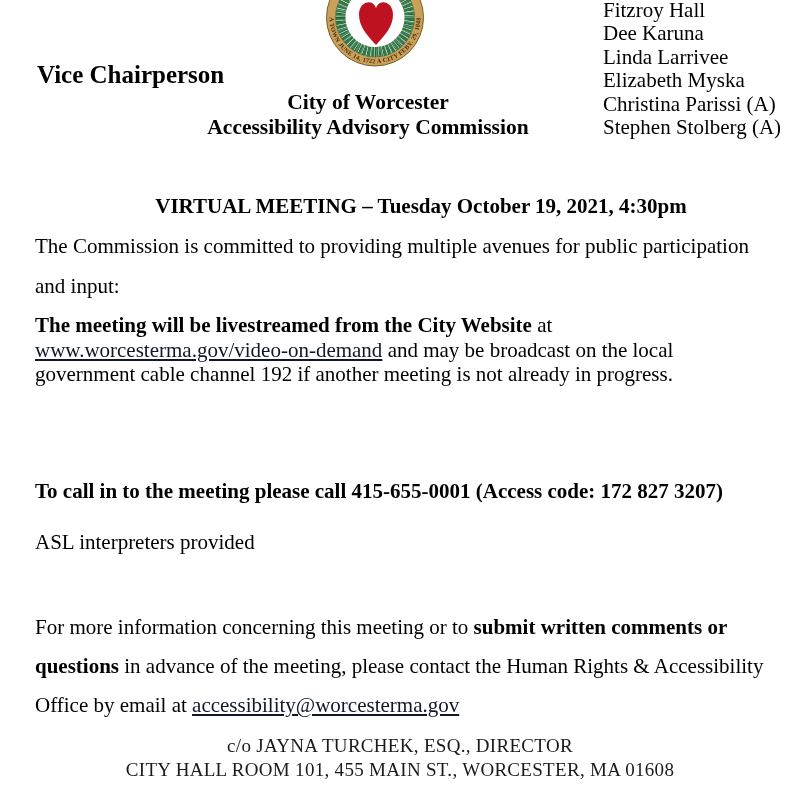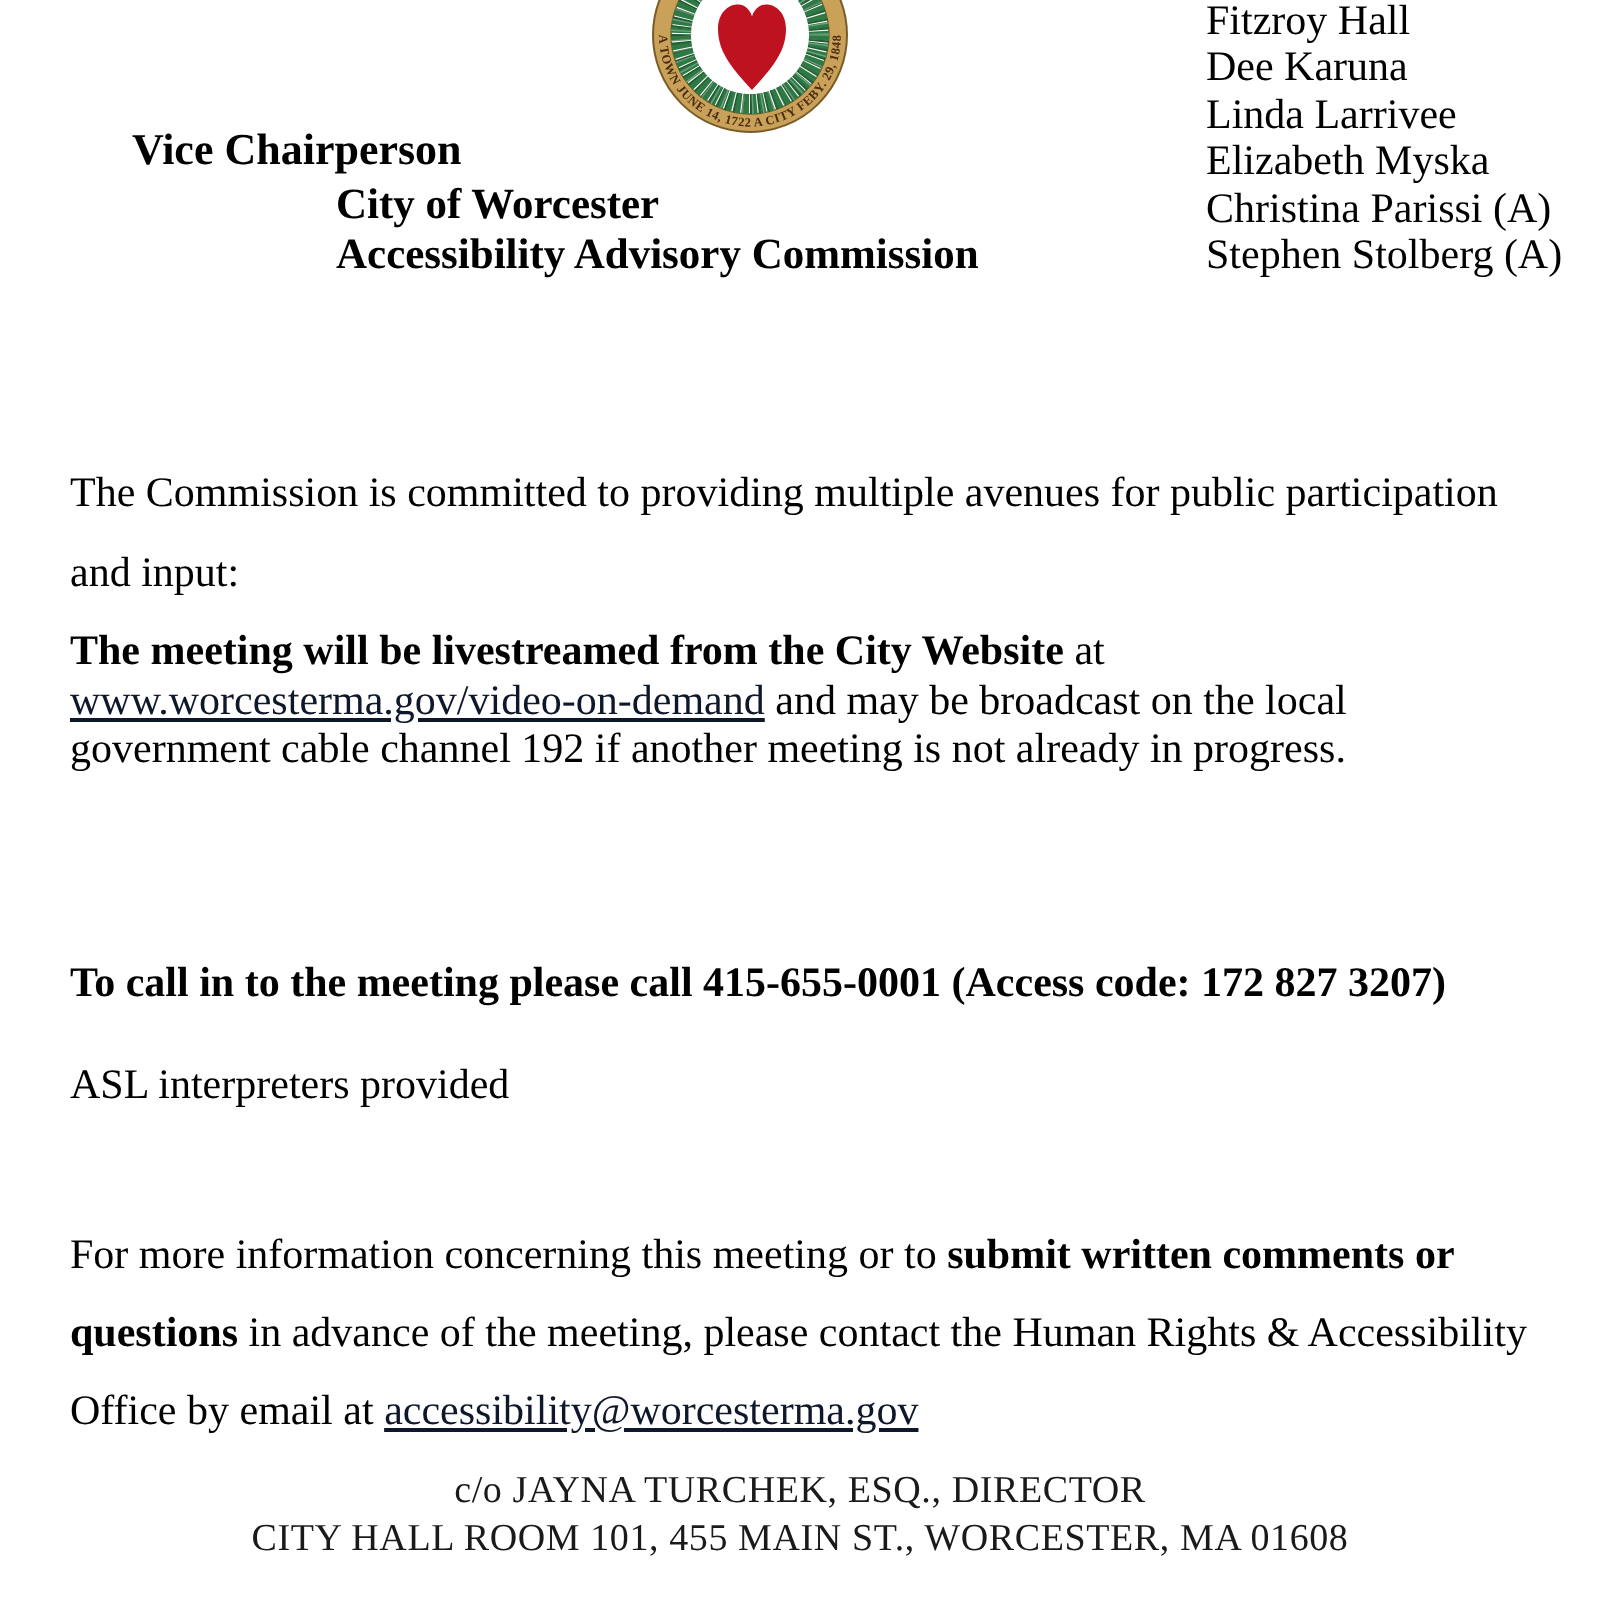--- a/index.html
+++ b/index.html
@@ -3,24 +3,24 @@
 <meta charset="utf-8">
 <style>
   html,body { margin:0; padding:0; background:#ffffff; }
   .page {
     position:relative; width:800px; height:800px; background:#ffffff;
     font-family:"Liberation Serif", serif; color:#000; overflow:hidden;
   }
   .abs { position:absolute; }
 
   
-  .hdr-left { left:37px; top:63px; font-size:22px; line-height:23.5px;margin-left:29px; }
+  .hdr-left { left:37px; top:63px; font-size:25px; line-height:23.5px; }
   .hdr-left .role { font-weight:bold; }
   .seal-svg { left:320px; top:0; }
-  .org { left:168px; top:90px; width:400px; 
+  .org { left:168px; top:90px; width:400px; text-align:center;
          font-size:21.5px; font-weight:bold; line-height:25px; white-space:nowrap; }
   .members { left:603px; top:-1px; font-size:21px; line-height:23.4px; white-space:nowrap; }
 
   
   .heading { left:0; top:194px; width:800px; box-sizing:border-box; padding-left:42px;
              text-align:center; font-size:21px; font-weight:bold; white-space:nowrap; }
 
   
   .para { left:35px; font-size:21px; }
   .p-commit { top:226px; width:737px; line-height:40px; }
@@ -73,20 +73,21 @@
 
   <div class="abs members">
     <div>Fitzroy Hall</div>
     <div>Dee Karuna</div>
     <div>Linda Larrivee</div>
     <div>Elizabeth Myska</div>
     <div>Christina Parissi (A)</div>
     <div>Stephen Stolberg (A)</div>
   </div>
 
+  <div class="abs heading">VIRTUAL MEETING – Tuesday October 19, 2021, 4:30pm</div>
 
   <div class="abs para p-commit">The Commission is committed to providing multiple avenues for public participation and input:</div>
 
   <div class="abs para p-live">
     <span class="b">The meeting will be livestreamed from the City Website</span><span> at </span><a class="lnk">www.worcesterma.gov/video-on-demand</a><span> and may be broadcast on the local government cable channel 192 if another meeting is not already in progress.</span>
   </div>
 
 
   <div class="abs para p-call">To call in to the meeting please call 415-655-0001 (Access code: 172 827 3207)</div>
 

